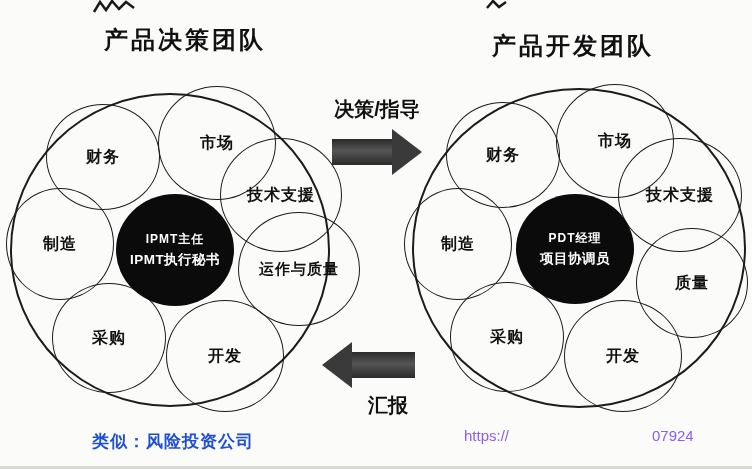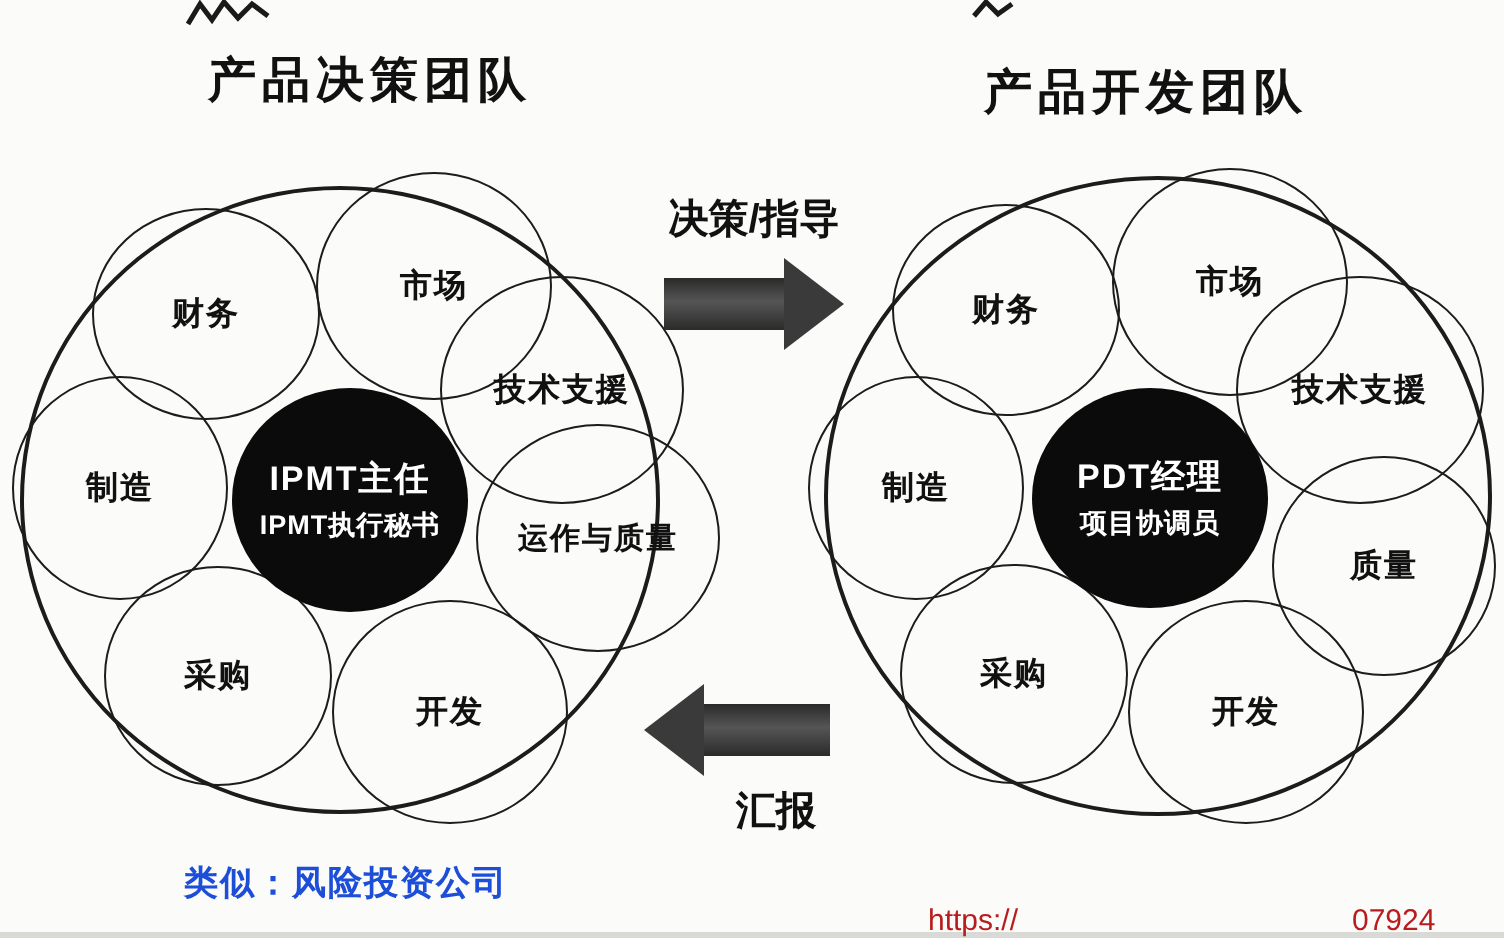--- a/index.html
+++ b/index.html
@@ -49,21 +49,21 @@
     background: #0b0b0b;
     border-radius: 50%;
     display: flex;
     flex-direction: column;
     align-items: center;
     justify-content: center;
     text-align: center;
     color: #fff;
   }
   .center-circle .c-line1 {
-    font-size: 17px;
+    font-size: 12px;
     font-weight: bold;
     letter-spacing: 1px;
     white-space: nowrap;
   }
   .center-circle .c-line2 {
     font-size: 13.5px;
     font-weight: bold;
     margin-top: 3px;
     letter-spacing: 0.5px;
     white-space: nowrap;
@@ -98,23 +98,23 @@
     position: absolute;
     font-size: 17px;
     font-weight: bold;
     color: #1d4ed8;
     letter-spacing: 1px;
     white-space: nowrap;
     z-index: 6;
   }
   .watermark {
     position: absolute;
-    top: 452px;
+    top: 427px;
     font-size: 15px;
-    color: #b91c1c;
+    color: #8b5cf6;
     z-index: 5;
     white-space: nowrap;
   }
   .artifact { position: absolute; z-index: 2; }
   .bottom-edge {
     position: absolute;
     left: 0; right: 0; bottom: 0;
     height: 3px;
     background: #d9d9d6;
   }
@@ -196,16 +196,16 @@
   <div class="arrow-shaft" style="left:332px; top:139px; width:60px; height:26px;"></div>
   <div class="arrow-head right" style="left:392px; top:129px;"></div>
 
   <div class="arrow-head left" style="left:322px; top:342px;"></div>
   <div class="arrow-shaft" style="left:352px; top:352px; width:63px; height:26px;"></div>
   <div class="arrow-label" style="left:348px; top:392px; width:80px;">汇报</div>
 
   <div class="caption" style="left:92px; top:430px;">类似：风险投资公司</div>
 
   <div class="watermark" style="left:464px;">https://</div>
-  <div class="watermark" style="left:652px;margin-left:24px;">07924</div>
+  <div class="watermark" style="left:652px;">07924</div>
 
   <div class="bottom-edge"></div>
 </div>
 
 </body></html>

